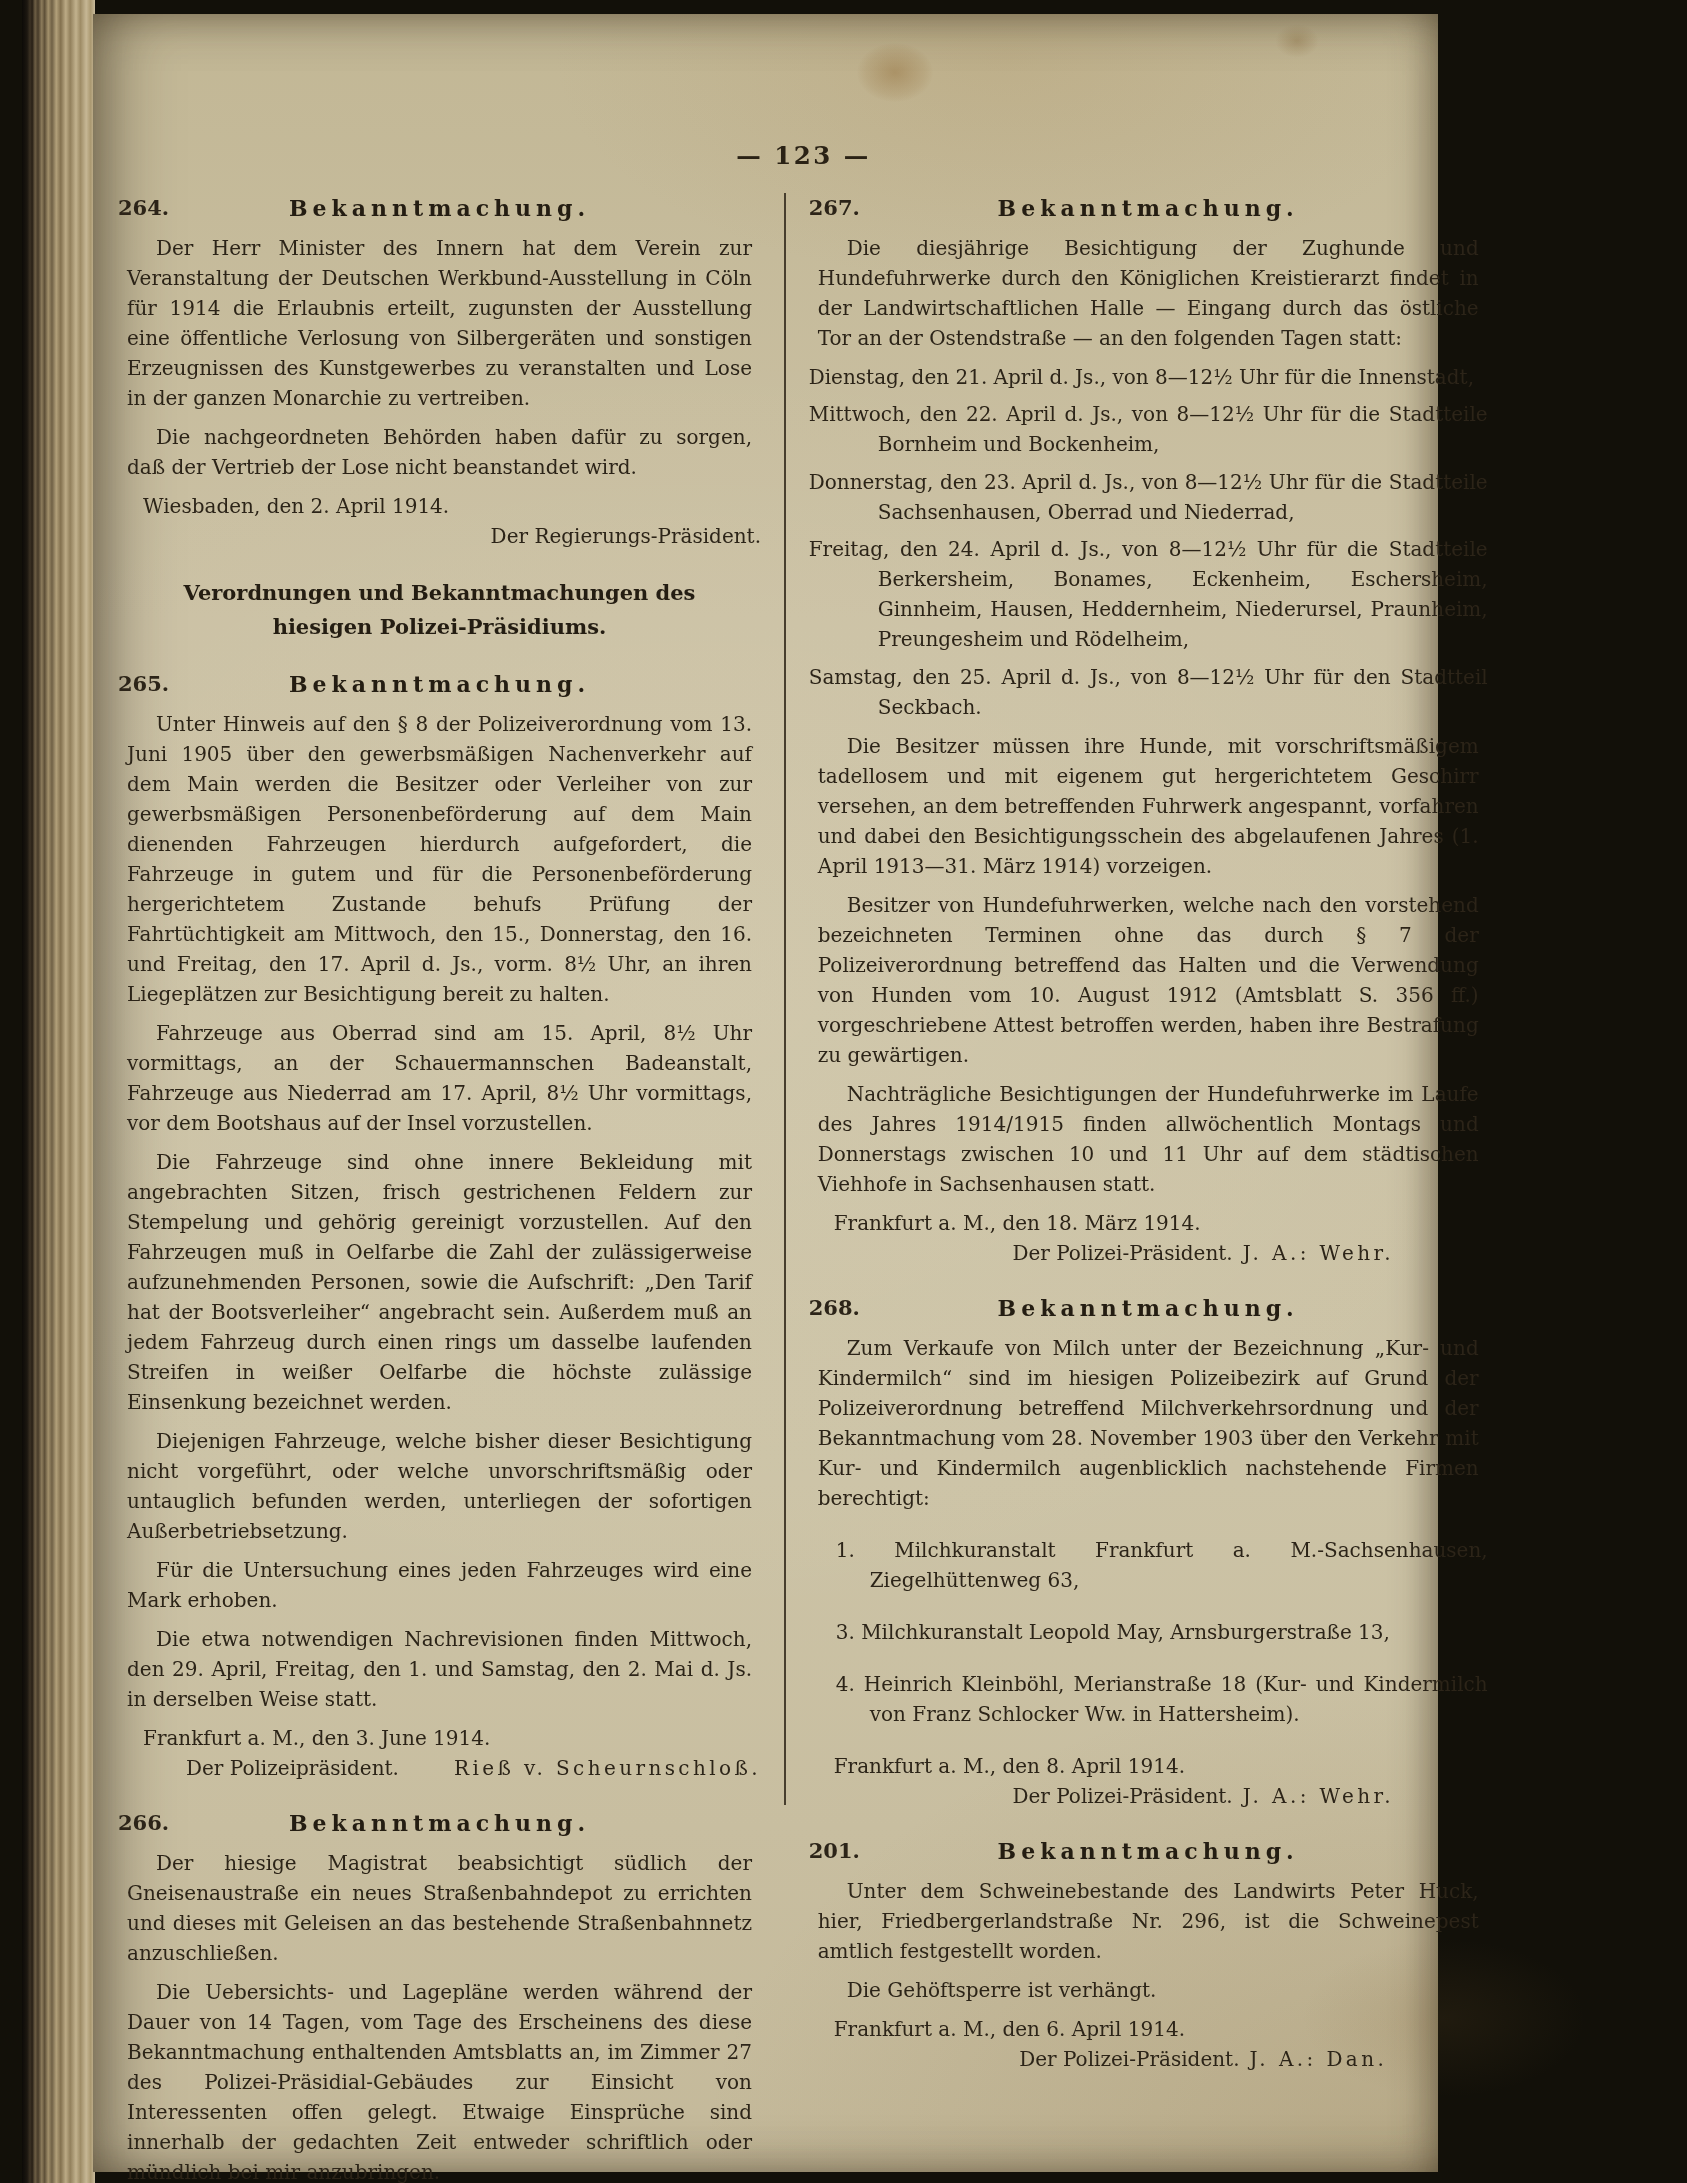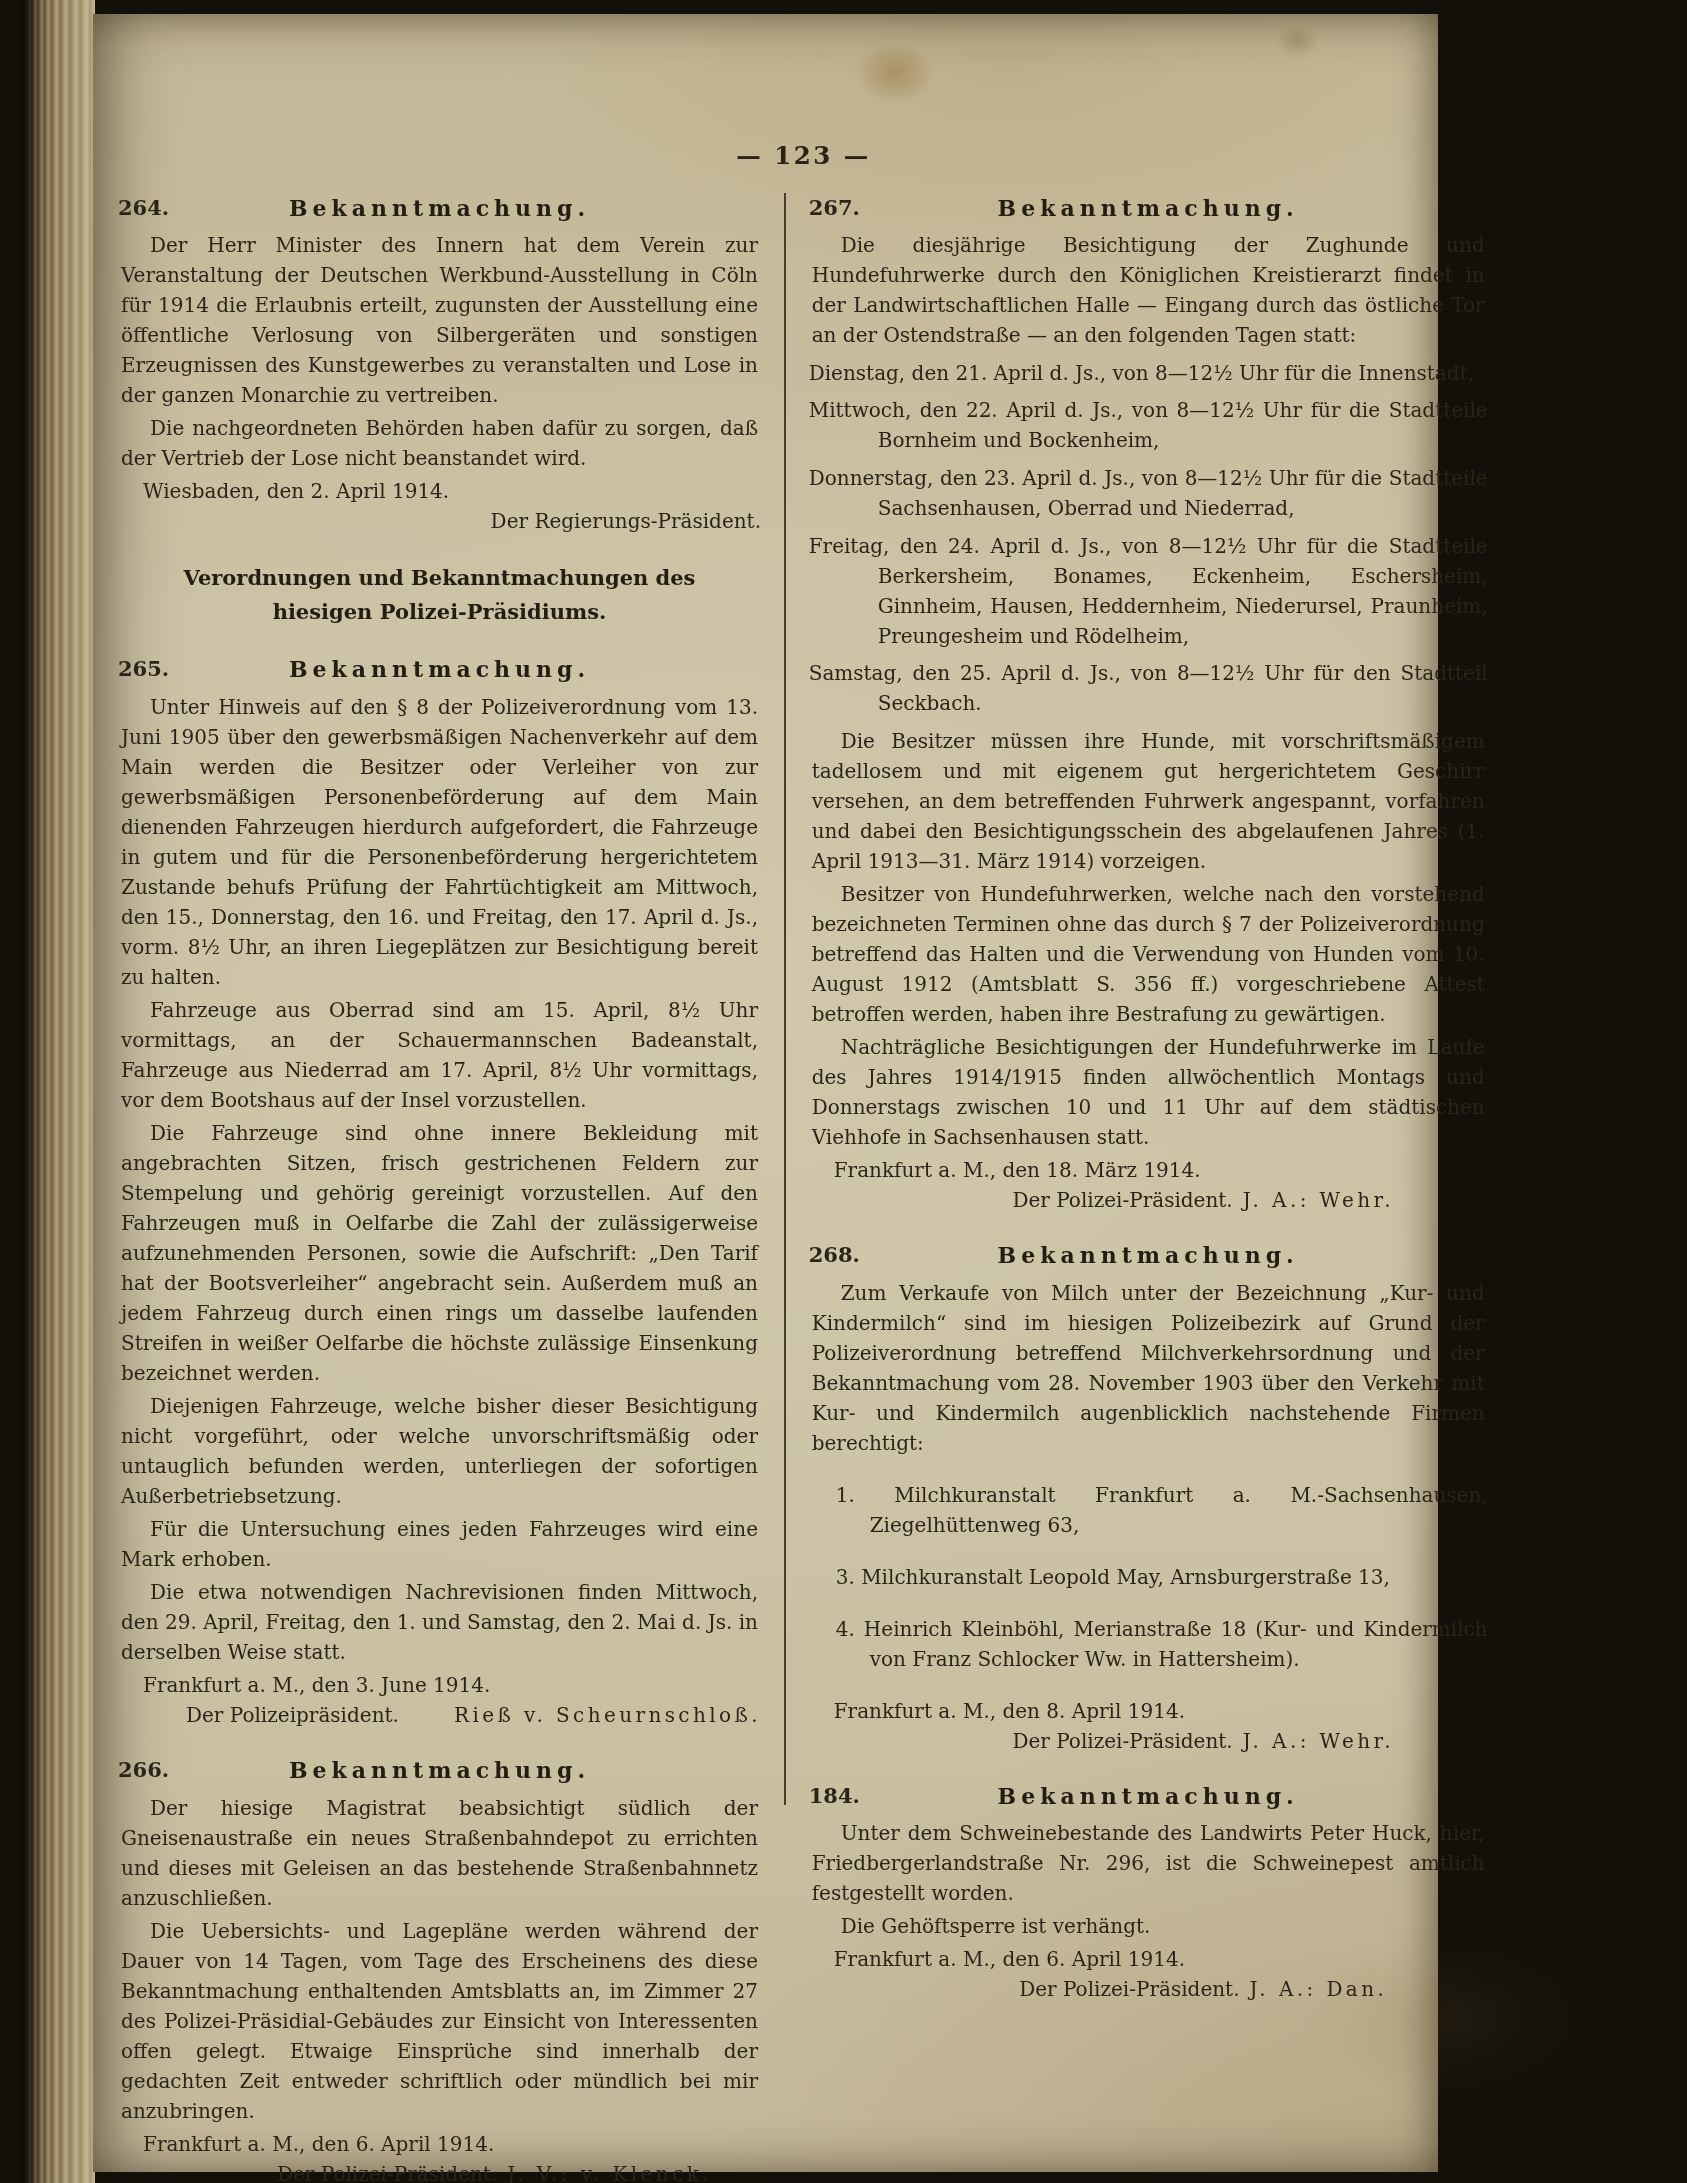--- a/index.html
+++ b/index.html
@@ -60,21 +60,21 @@
   .divider{width:1.7px;height:1612px;background:#473e2e;margin:0 23px;align-self:flex-start;}
   .notice{margin-top:25px;}
   .notice.first{margin-top:0;}
   .notice-head{position:relative;text-align:center;margin-bottom:6.8px;line-height:30px;}
   .notice-num{position:absolute;left:0;top:0;font-weight:bold;font-size:21px;}
   .notice-title{font-weight:bold;font-size:22px;letter-spacing:5px;color:#241d12;}
   .section-head{
     font-size:21px;font-weight:bold;text-align:center;
     margin:25px 30px 8.4px 30px;line-height:34px;color:#241d12;
   }
-  .p{margin:3px;text-align:justify;text-indent:29px;}
+  .p{margin:9px;text-align:justify;text-indent:29px;}
   .date{margin:0;text-indent:25px;}
   .sig-center{margin:0;text-align:right;padding-left:194px;}
   .sig-row{margin:0;display:flex;justify-content:center;column-gap:10px;padding-left:110px;}
   .sig-row.spread{justify-content:space-between;padding-left:68px;column-gap:4px;}
   .sig-name{letter-spacing:3.4px;}
   .hang{margin:7.6px 0;padding-left:69px;text-indent:-69px;text-align:justify;}
   .firm{margin:22px 0;padding-left:61px;text-indent:-34px;text-align:justify;}
 </style>
 </head>
 <body>
@@ -176,21 +176,21 @@
             <p class="firm">4. Heinrich Kleinböhl, Merianstraße 18 (Kur- und Kindermilch von Franz Schlocker Ww. in Hattersheim).</p>
             <p class="date">Frankfurt a. M., den 8. April 1914.</p>
             <p class="sig-row">
               <span>Der Polizei-Präsident.</span>
               <span class="sig-name">J. A.: Wehr.</span>
             </p>
           </section>
 
           <section class="notice">
             <div class="notice-head">
-              <span class="notice-num">184.</span>
+              <span class="notice-num">201.</span>
               <span class="notice-title">Bekanntmachung.</span>
             </div>
             <p class="p">Unter dem Schweinebestande des Landwirts Peter Huck, hier, Friedbergerlandstraße Nr. 296, ist die Schweinepest amtlich festgestellt worden.</p>
             <p class="p">Die Gehöftsperre ist verhängt.</p>
             <p class="date">Frankfurt a. M., den 6. April 1914.</p>
             <p class="sig-row">
               <span>Der Polizei-Präsident.</span>
               <span class="sig-name">J. A.: Dan.</span>
             </p>
           </section>

